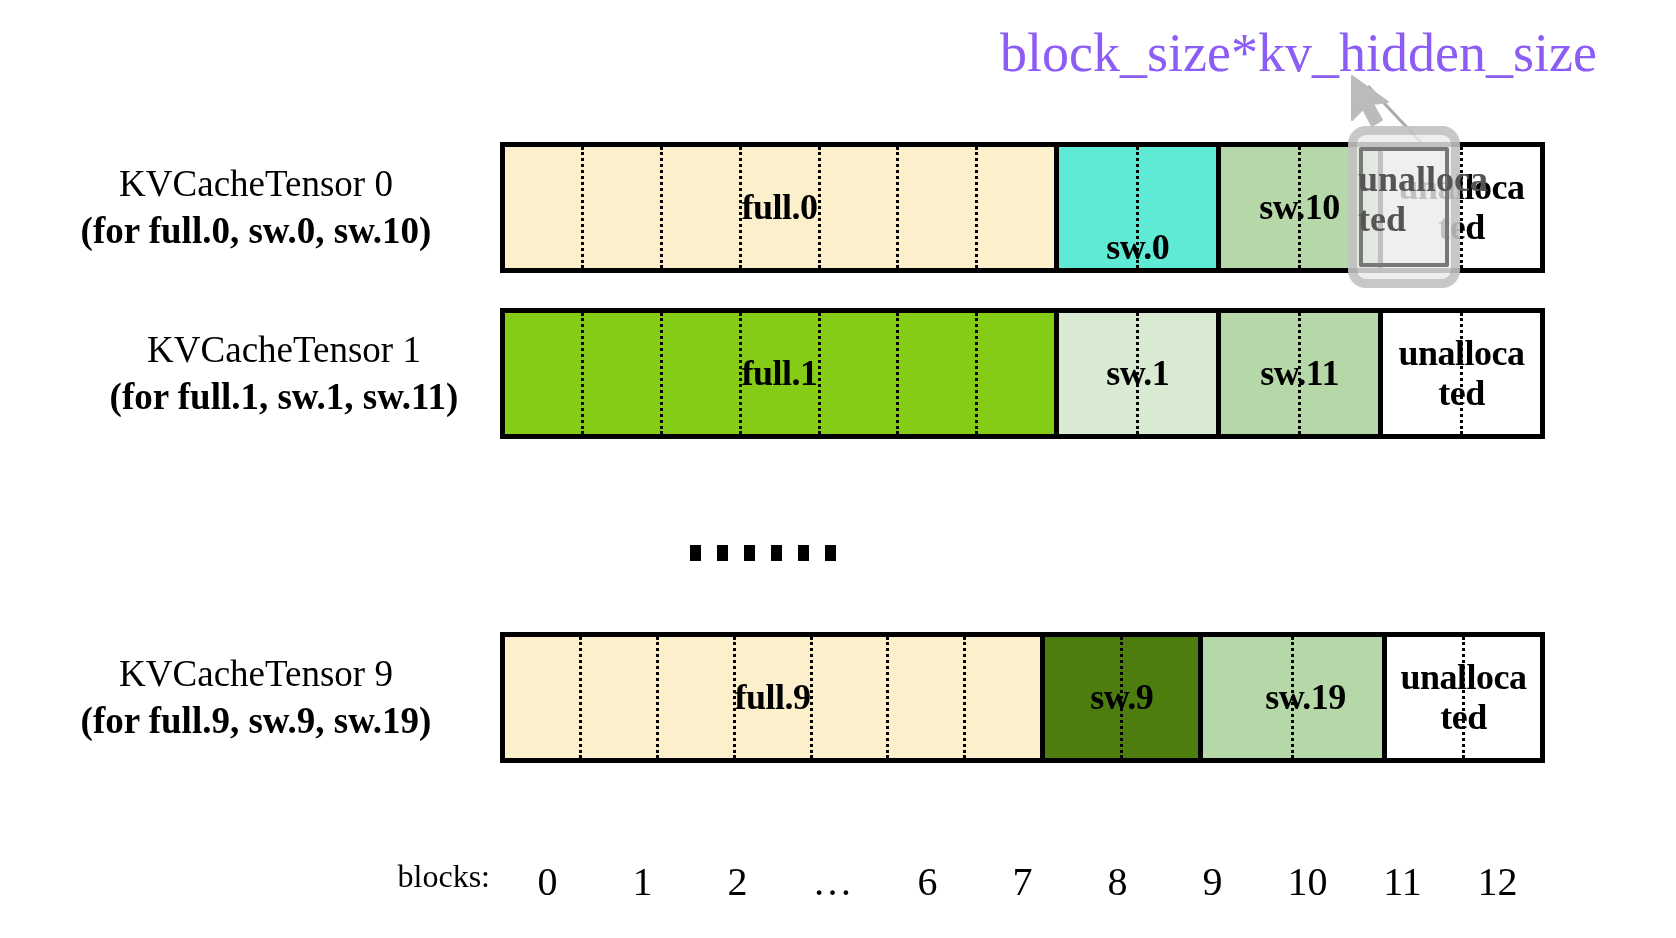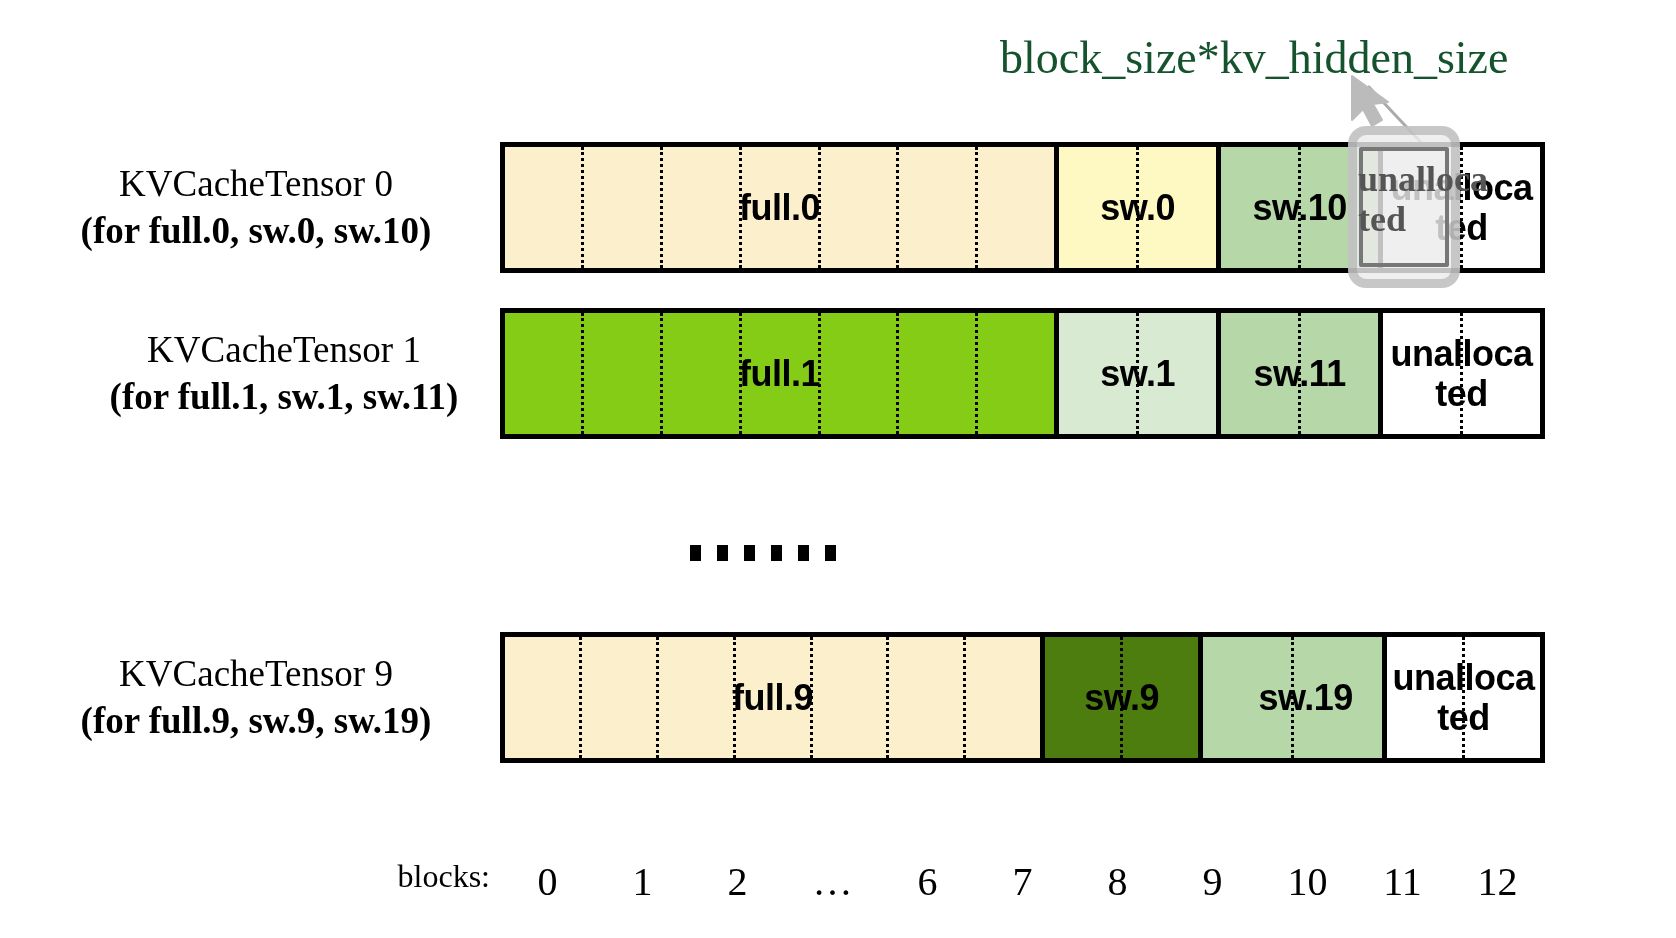--- a/index.html
+++ b/index.html
@@ -18,26 +18,26 @@
     width: 1676px;
     height: 938px;
     overflow: hidden;
     background: #ffffff;
   }
 
   
   .annotation-text {
     position: absolute;
     left: 1000px;
-    top: 32px;
+    top: 22px;
     width: 560px;
-    font-size: 46px;
+    font-size: 54px;
     line-height: 1.15;
     font-family: "Liberation Serif", "DejaVu Serif", serif;
-    color: #14532d;
+    color: #8b5cf6;
     white-space: nowrap;
     text-align: left;
   }
 
   .annotation-arrow {
     position: absolute;
     left: 1330px;
     top: 68px;
     width: 130px;
     height: 90px;
@@ -78,21 +78,21 @@
     align-items: center;
     justify-content: center;
     border-right: 5px solid #000000;
     overflow: visible;
   }
   .seg:last-child { border-right: none; }
 
   .seg-label {
     position: relative;
     z-index: 3;
-    font-family: Liberation Sans, sans-serif;
+    font-family: Liberation Serif, serif;
     font-weight: bold;
     font-size: 36px;
     line-height: 1.1;
     color: #000000;
     text-align: center;
     white-space: pre-line;
     letter-spacing: -0.5px;
   }
 
   
@@ -221,21 +221,21 @@
         <span></span>
           <span></span>
           <span></span>
           <span></span>
           <span></span>
           <span></span>
           <span></span>
       </div>
       <div class="seg-label">full.0</div>
     </div>
-    <div class="seg" style="flex:2 1 0; background:#fef9c3;">
+    <div class="seg" style="flex:2 1 0; background:#5eead4;align-items:flex-end;">
       <div class="blockdivs">
         <span></span>
           <span></span>
       </div>
       <div class="seg-label">sw.0</div>
     </div>
     <div class="seg" style="flex:2 1 0; background:#B6D7A8;">
       <div class="blockdivs">
         <span></span>
           <span></span>

